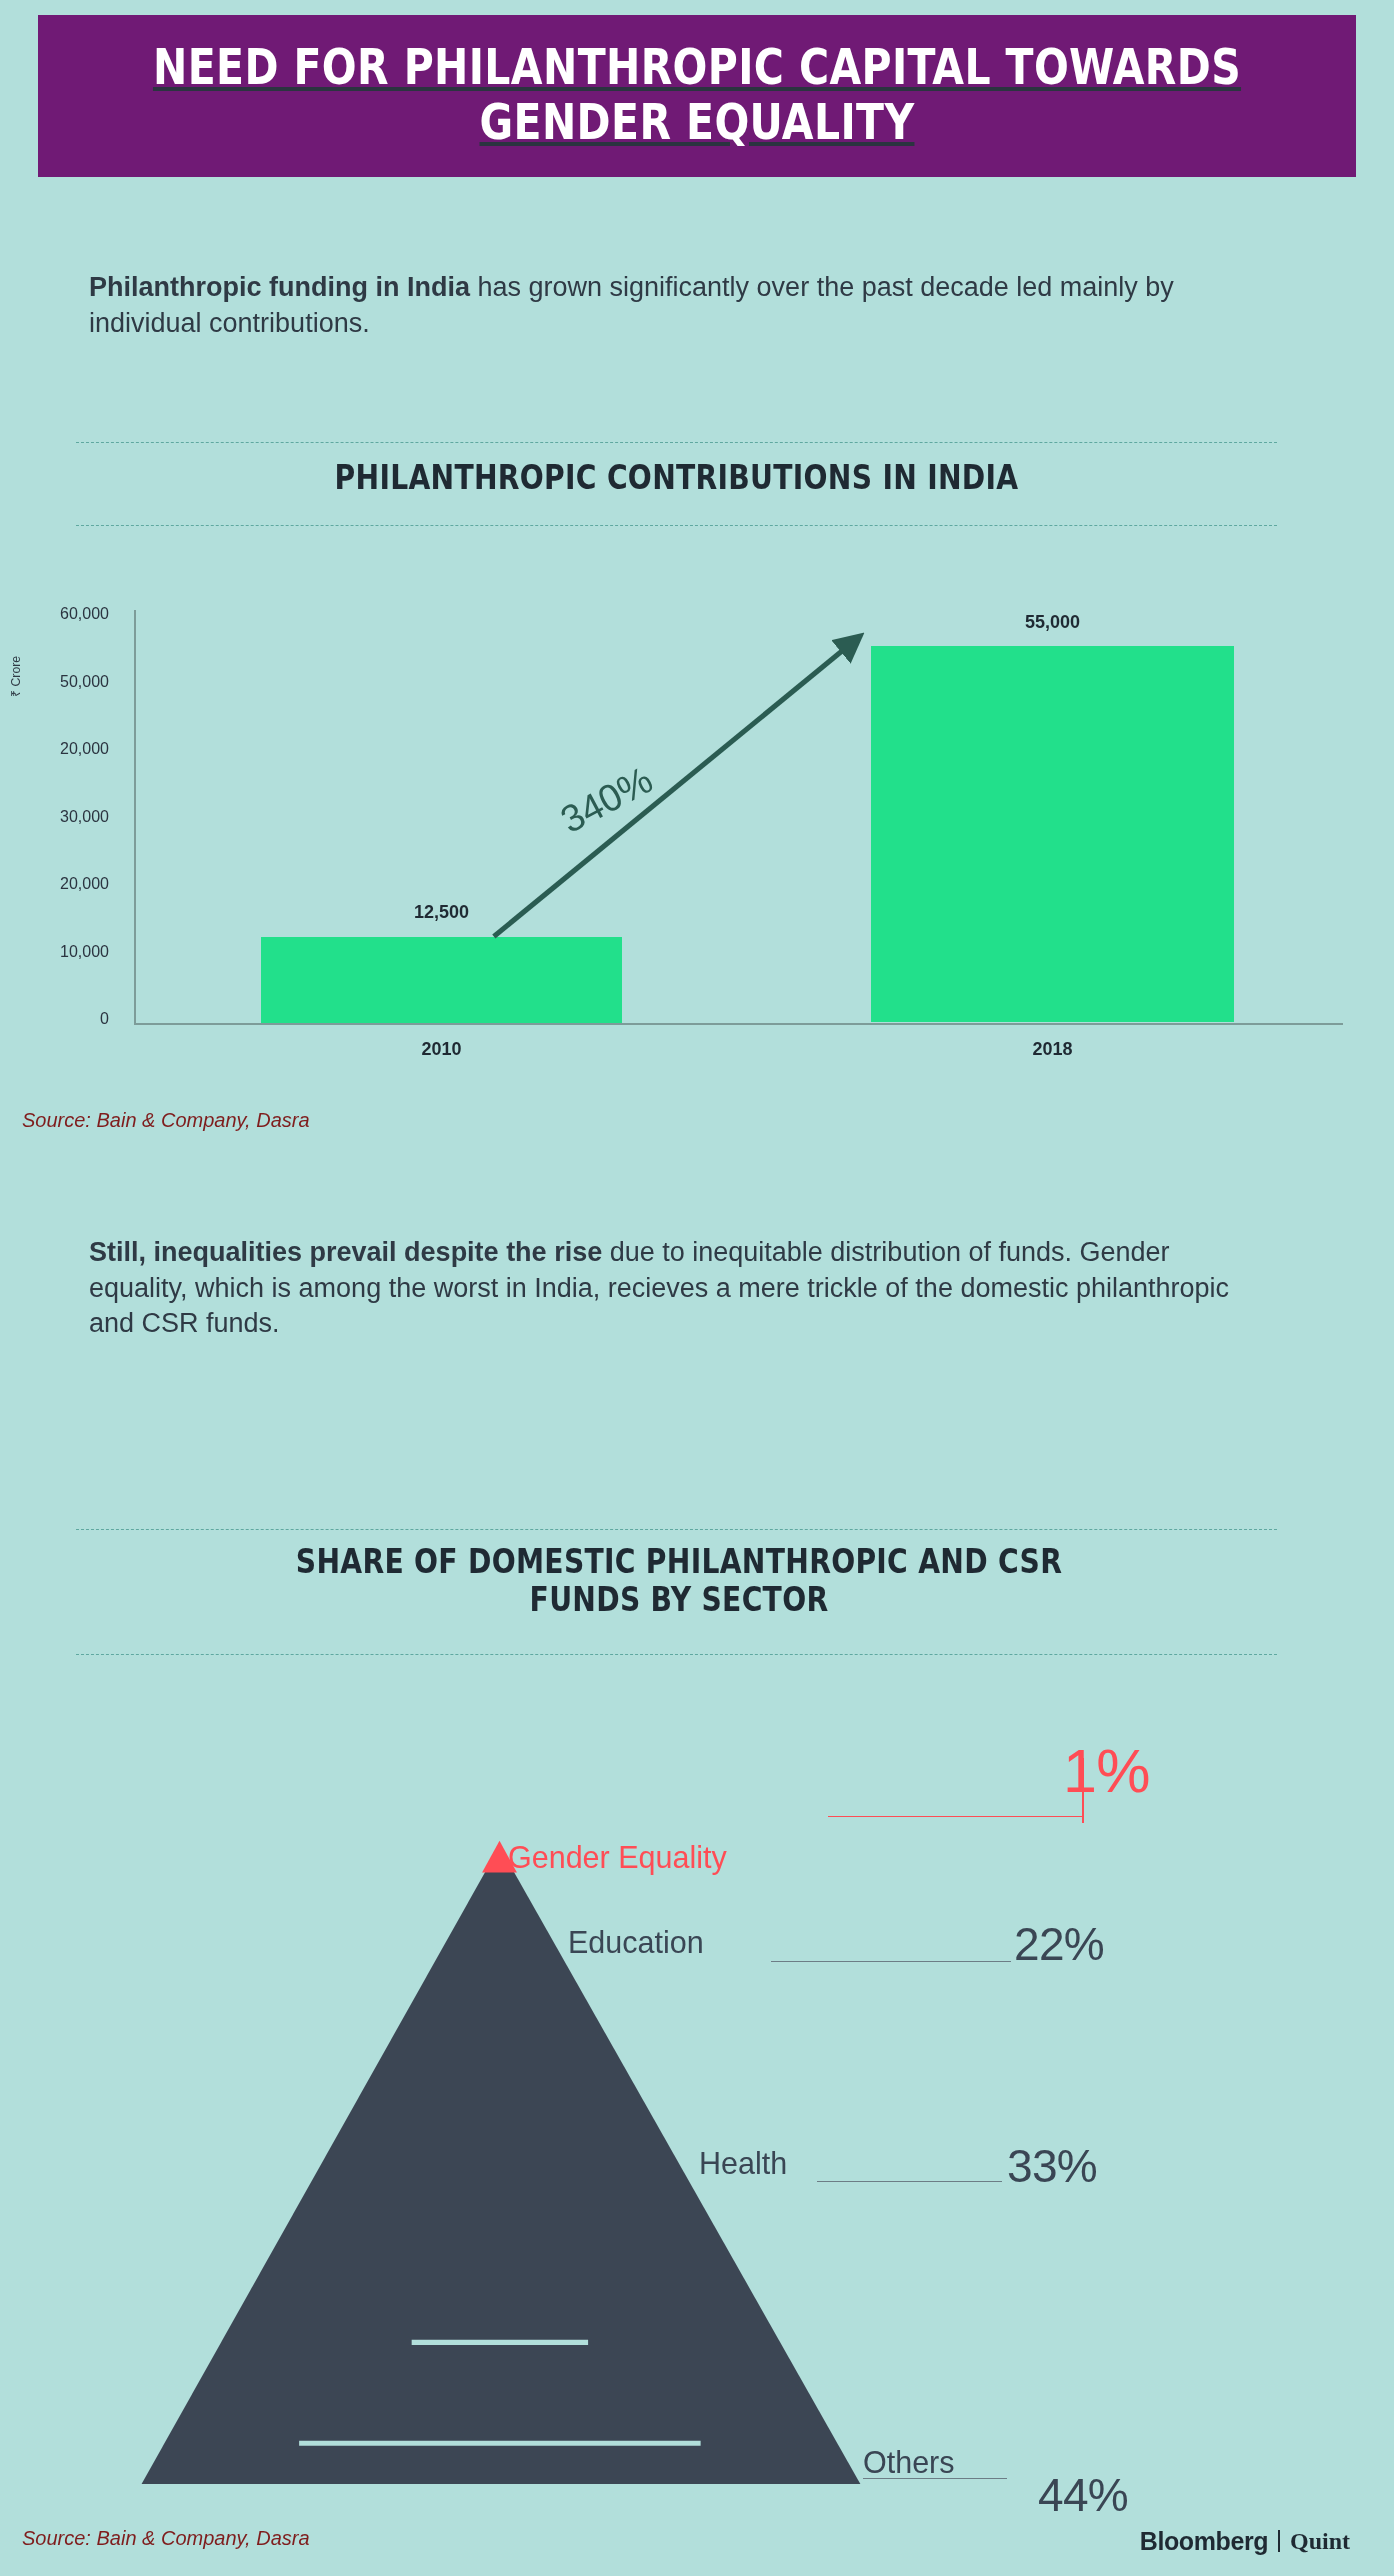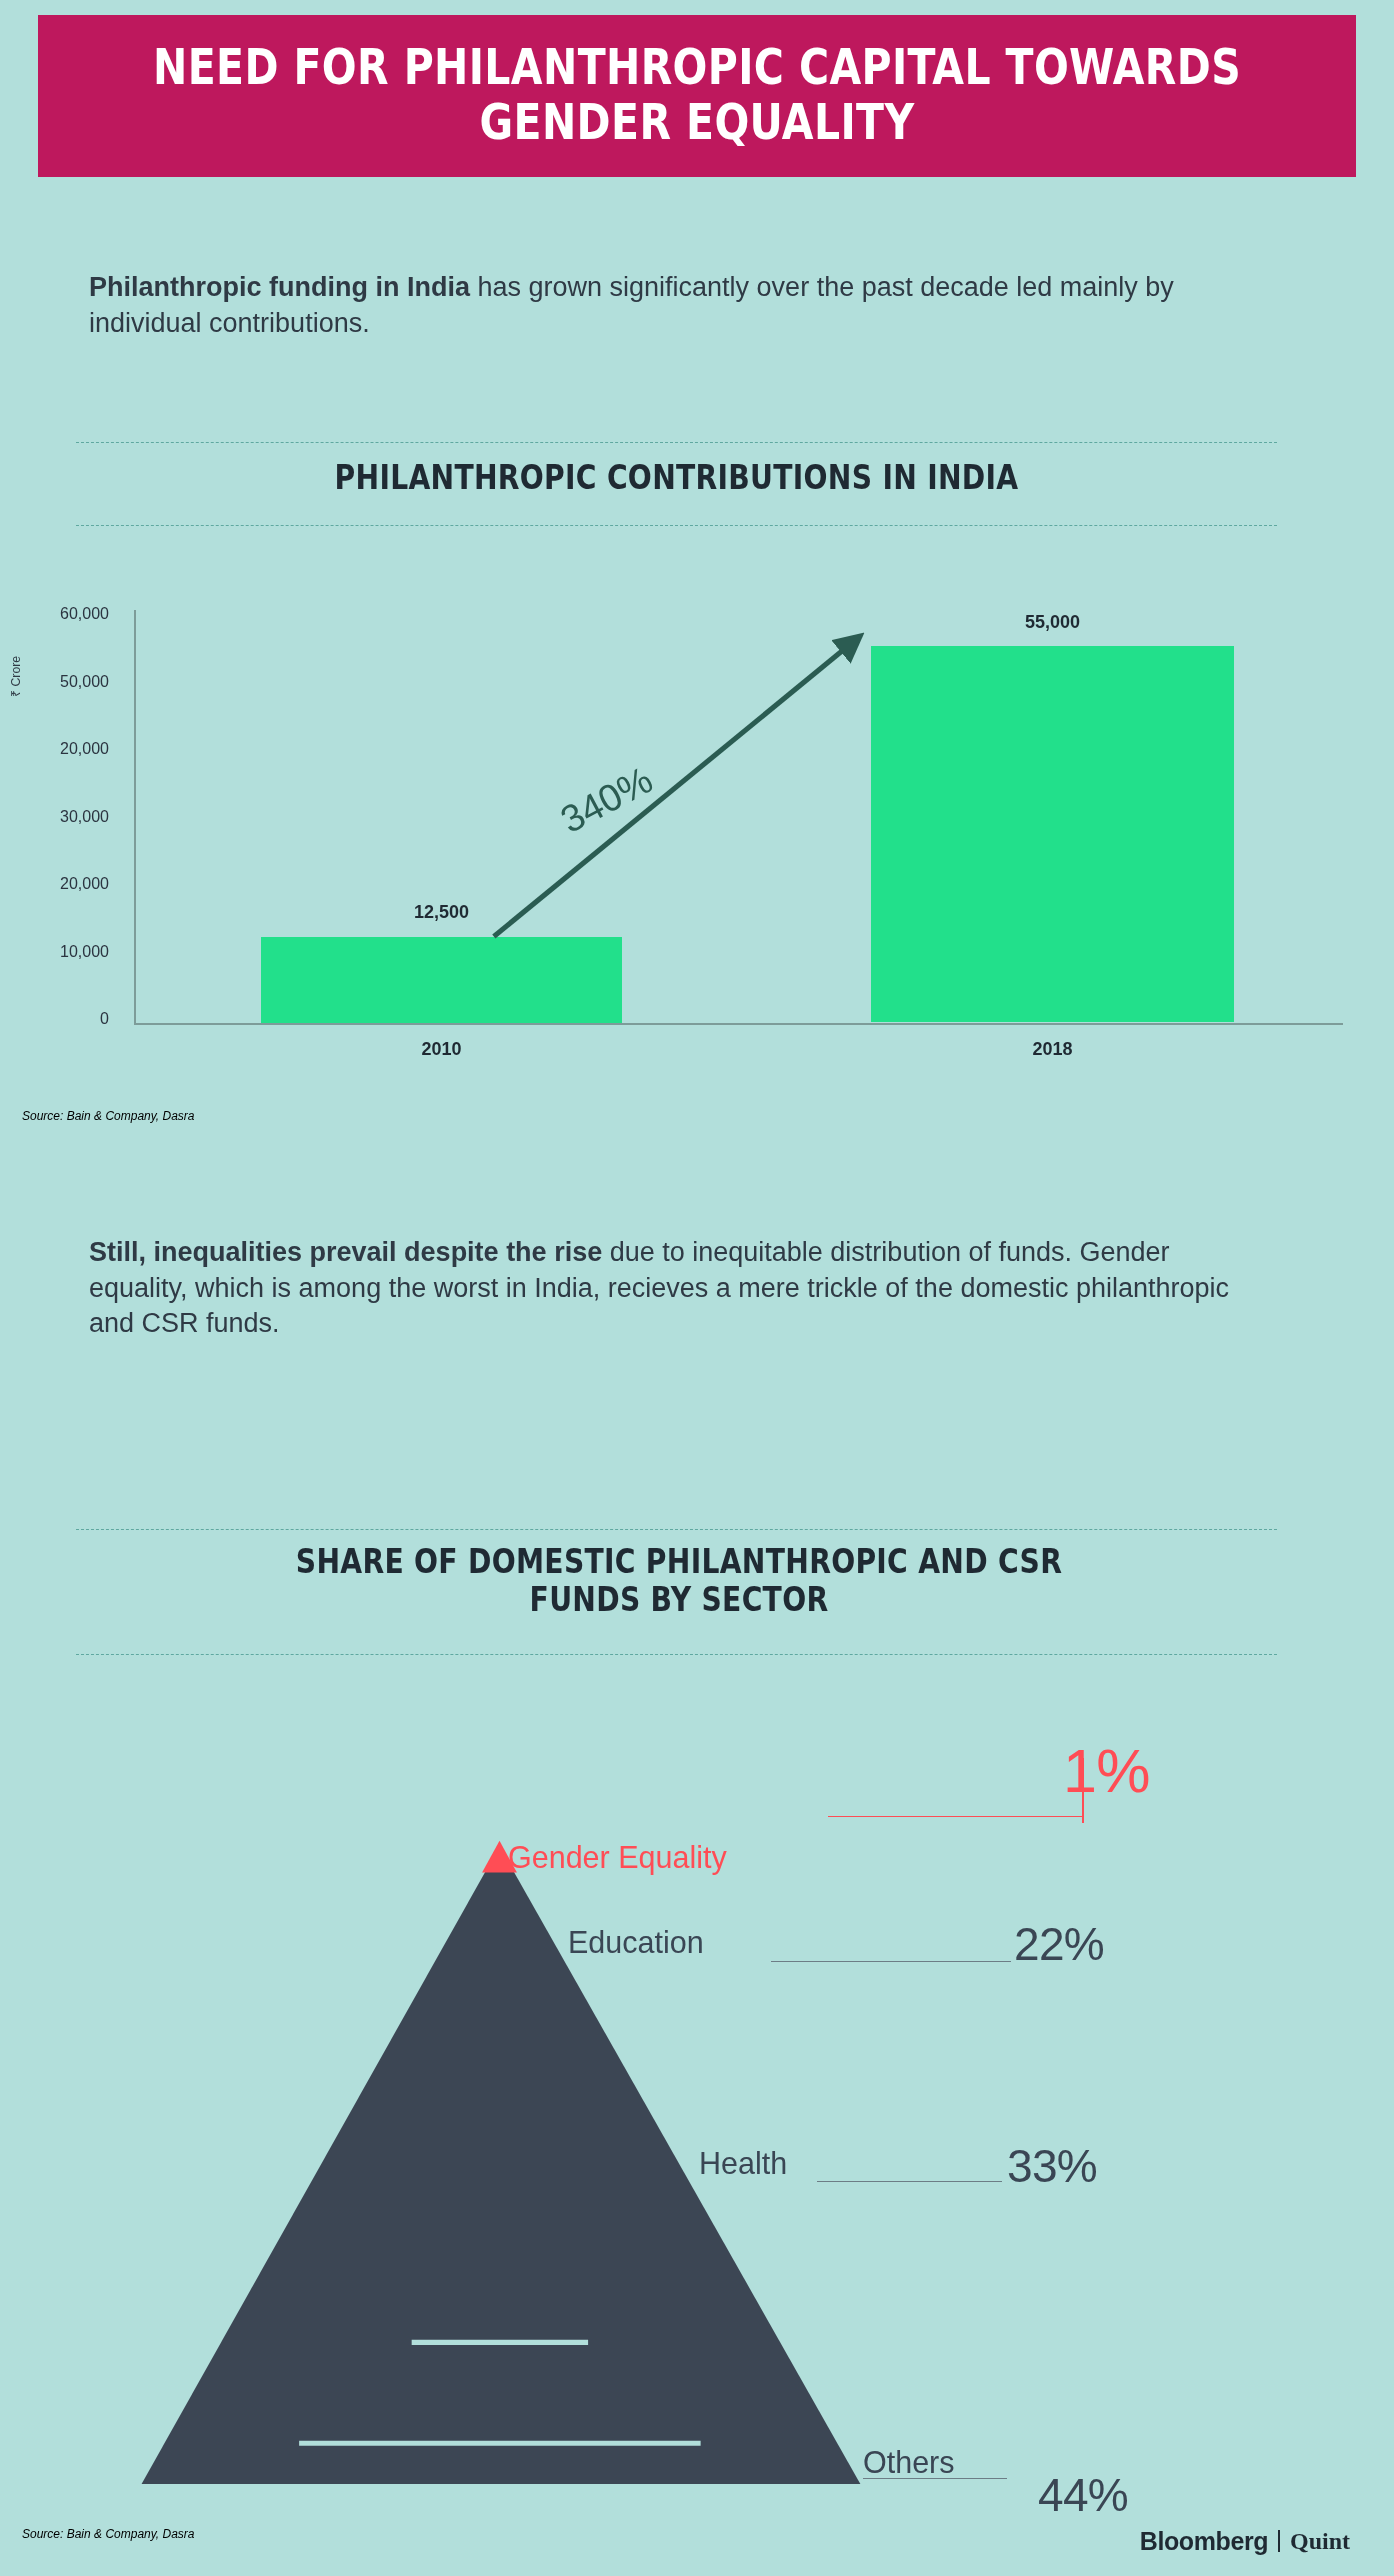--- a/index.html
+++ b/index.html
@@ -12,25 +12,26 @@
     color: #2b3440;
     position: relative;
     overflow: hidden;
   }
 
   
   .header-band {
     position: absolute;
     left: 38px; top: 14.5px;
     width: 1318px; height: 162px;
-    background: #be185d;
+    background: #701a75;
     display: flex;
     align-items: center;
     justify-content: center;
     padding: 0 29px;
+    text-decoration: underline;
   }
   .header-title {
     font-family: "DejaVu Sans Condensed", "Liberation Sans Narrow", "Liberation Sans", sans-serif;
     font-weight: bold;
     font-size: 49px;
     line-height: 1.12;
     color: #ffffff;
     text-align: center;
     letter-spacing: 0.4px;
     text-transform: uppercase;
@@ -120,23 +121,23 @@
     position: absolute;
     font-size: 38px;
     color: #2b5c52;
     font-family: "Liberation Sans", sans-serif;
     transform: rotate(-28deg);
     transform-origin: left bottom;
     white-space: nowrap;
   }
   .source {
     position: absolute;
-    font-size: 12px;
+    font-size: 20px;
     font-style: italic;
-    color: #000000;
+    color: #7f1d1d;
   }
 
   
   #pyramid-wrap {
     position: absolute;
     left: 0; top: 1685px;
     width: 1394px; height: 821px;
   }
   .pyr-label {
     position: absolute;

